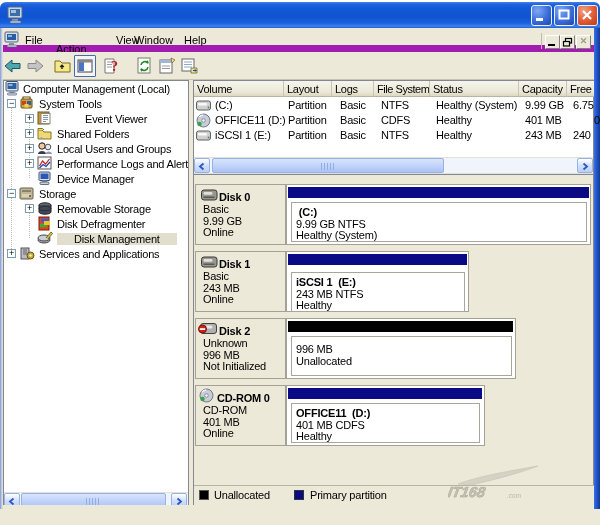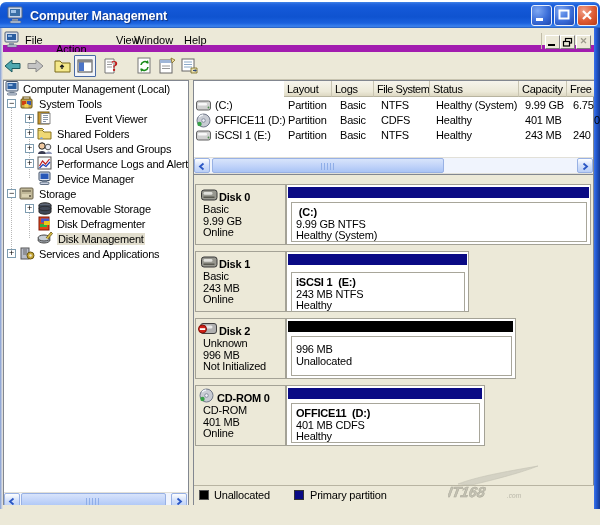--- a/index.html
+++ b/index.html
@@ -42,21 +42,20 @@
 <body>
 <div id="win">
   <div id="title">
     <svg class="abs" style="left:7px;top:4px" width="18" height="18" viewBox="0 0 18 18">
       <rect x="1" y="1" width="14" height="11" rx="1" fill="#C8D4E8" stroke="#5A6B84" stroke-width="1"></rect>
       <rect x="3" y="3" width="10" height="7" fill="#3A6EA5"></rect>
       <rect x="4" y="4" width="5" height="3" fill="#9FC2E8"></rect>
       <rect x="5" y="13" width="6" height="2" fill="#8A97A8"></rect>
       <rect x="3" y="15" width="11" height="2" rx="1" fill="#C8D4E8" stroke="#5A6B84" stroke-width="0.7"></rect>
     </svg>
-    <span class="abs" style="left:30px;top:7px;font-size:12.5px;font-weight:bold;color:#fff;text-shadow:1px 1px 1px #10337E;letter-spacing:-0.1px;">Computer Management</span>
     <div class="tbtn" style="left:531px;">
       <svg width="19" height="19" viewBox="0 0 19 19">
           <rect x="4" y="12" width="7" height="3" fill="#fff"></rect>
         </svg>
     </div>
     <div class="tbtn" style="left:554px;">
       <svg width="19" height="19" viewBox="0 0 19 19">
           <rect x="4.5" y="4.5" width="9" height="8" fill="none" stroke="#fff" stroke-width="2"></rect>
         </svg>
     </div>
@@ -233,21 +232,21 @@
         <rect x="7" y="5" width="6" height="4" fill="#E8C820"></rect>
       </svg>
       <span class="abs" style="left:53px;top:2px;">Disk Defragmenter</span>
     </div>
     <div class="trow" style="top:150px;">
       <svg class="abs" style="left:33px;top:0px" width="16" height="15" viewBox="0 0 16 15">
         <ellipse cx="7" cy="9" rx="6" ry="3" fill="#A8B0B8" stroke="#444"></ellipse>
         <ellipse cx="7" cy="7" rx="6" ry="3" fill="#C8D0D8" stroke="#444"></ellipse>
         <path d="M9 7 L14 1 L15.5 2.5 L11 8" fill="#D8C048" stroke="#665010" stroke-width="0.8"></path>
       </svg>
-      <span class="abs" style="left:53px;top:2px;background:#E2DECE;padding:0 1px;">Disk Management</span>
+      <span class="abs" style="left:53px;top:2px;background:#E2DECE;padding:0 17px;">Disk Management</span>
     </div>
     <div class="trow" style="top:165px;">
       <span class="pm" style="left:3px;top:3px;">+</span>
       <svg class="abs" style="left:15px;top:0px" width="16" height="15" viewBox="0 0 16 15">
         <rect x="2" y="2" width="8" height="11" fill="#B8BCC8" stroke="#555"></rect>
         <path d="M4 4 h4 M4 6 h4 M4 8 h4" stroke="#666" stroke-width="1"></path>
         <circle cx="11.5" cy="9.5" r="3.5" fill="#C8A838" stroke="#685410"></circle>
         <circle cx="11.5" cy="9.5" r="1.2" fill="#ECE9D8"></circle>
       </svg>
       <span class="abs" style="left:35px;top:2px;">Services and Applications</span>
@@ -258,20 +257,21 @@
           </svg></div>
       <div class="sthumb" style="left:17px;width:145px;">
         <div class="abs" style="left:64px;top:4px;width:15px;height:7px;background:repeating-linear-gradient(90deg,#8FAEE8 0,#8FAEE8 1px,transparent 1px,transparent 3px);"></div>
       </div>
       <div class="sarrow" style="left:167px;"><svg width="14" height="13" viewBox="0 0 14 13">
             <path d="M5.5 3.5 L9 6.5 L5.5 9.5" fill="none" stroke="#2B57C4" stroke-width="1.8"></path>
           </svg></div>
     </div>
   </div>
   <div id="rtop">
+    <div class="hdrcell" style="left:0;width:90px;">Volume</div>
     <div class="hdrcell" style="left:90px;width:48px;">Layout</div>
     <div class="hdrcell" style="left:138px;width:42px;">Logs</div>
     <div class="hdrcell" style="left:180px;width:56px;letter-spacing:-0.45px;">File System</div>
     <div class="hdrcell" style="left:236px;width:89px;">Status</div>
     <div class="hdrcell" style="left:325px;width:48px;">Capacity</div>
     <div class="hdrcell" style="left:373px;width:27px;border-right:none;">Free</div>
     <div class="vrow" style="top:17px;">
       <svg class="abs" style="left:2px;top:2px" width="16" height="12" viewBox="0 0 16 12">
         <rect x="0.5" y="1" width="14" height="9" rx="2" fill="#D0D0D0" stroke="#606060"></rect>
         <rect x="2" y="3" width="9" height="2.5" rx="1" fill="#F8F8F8"></rect>

